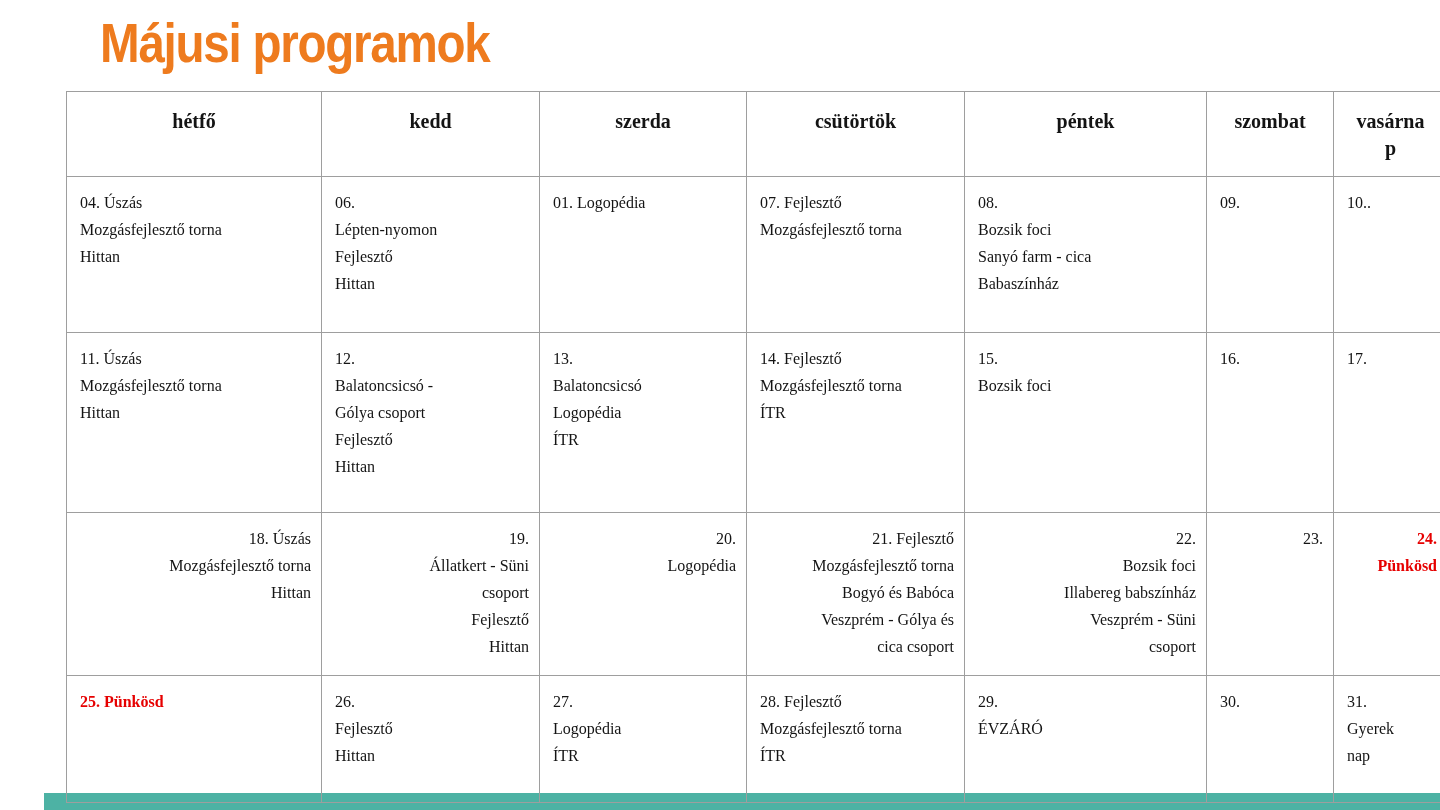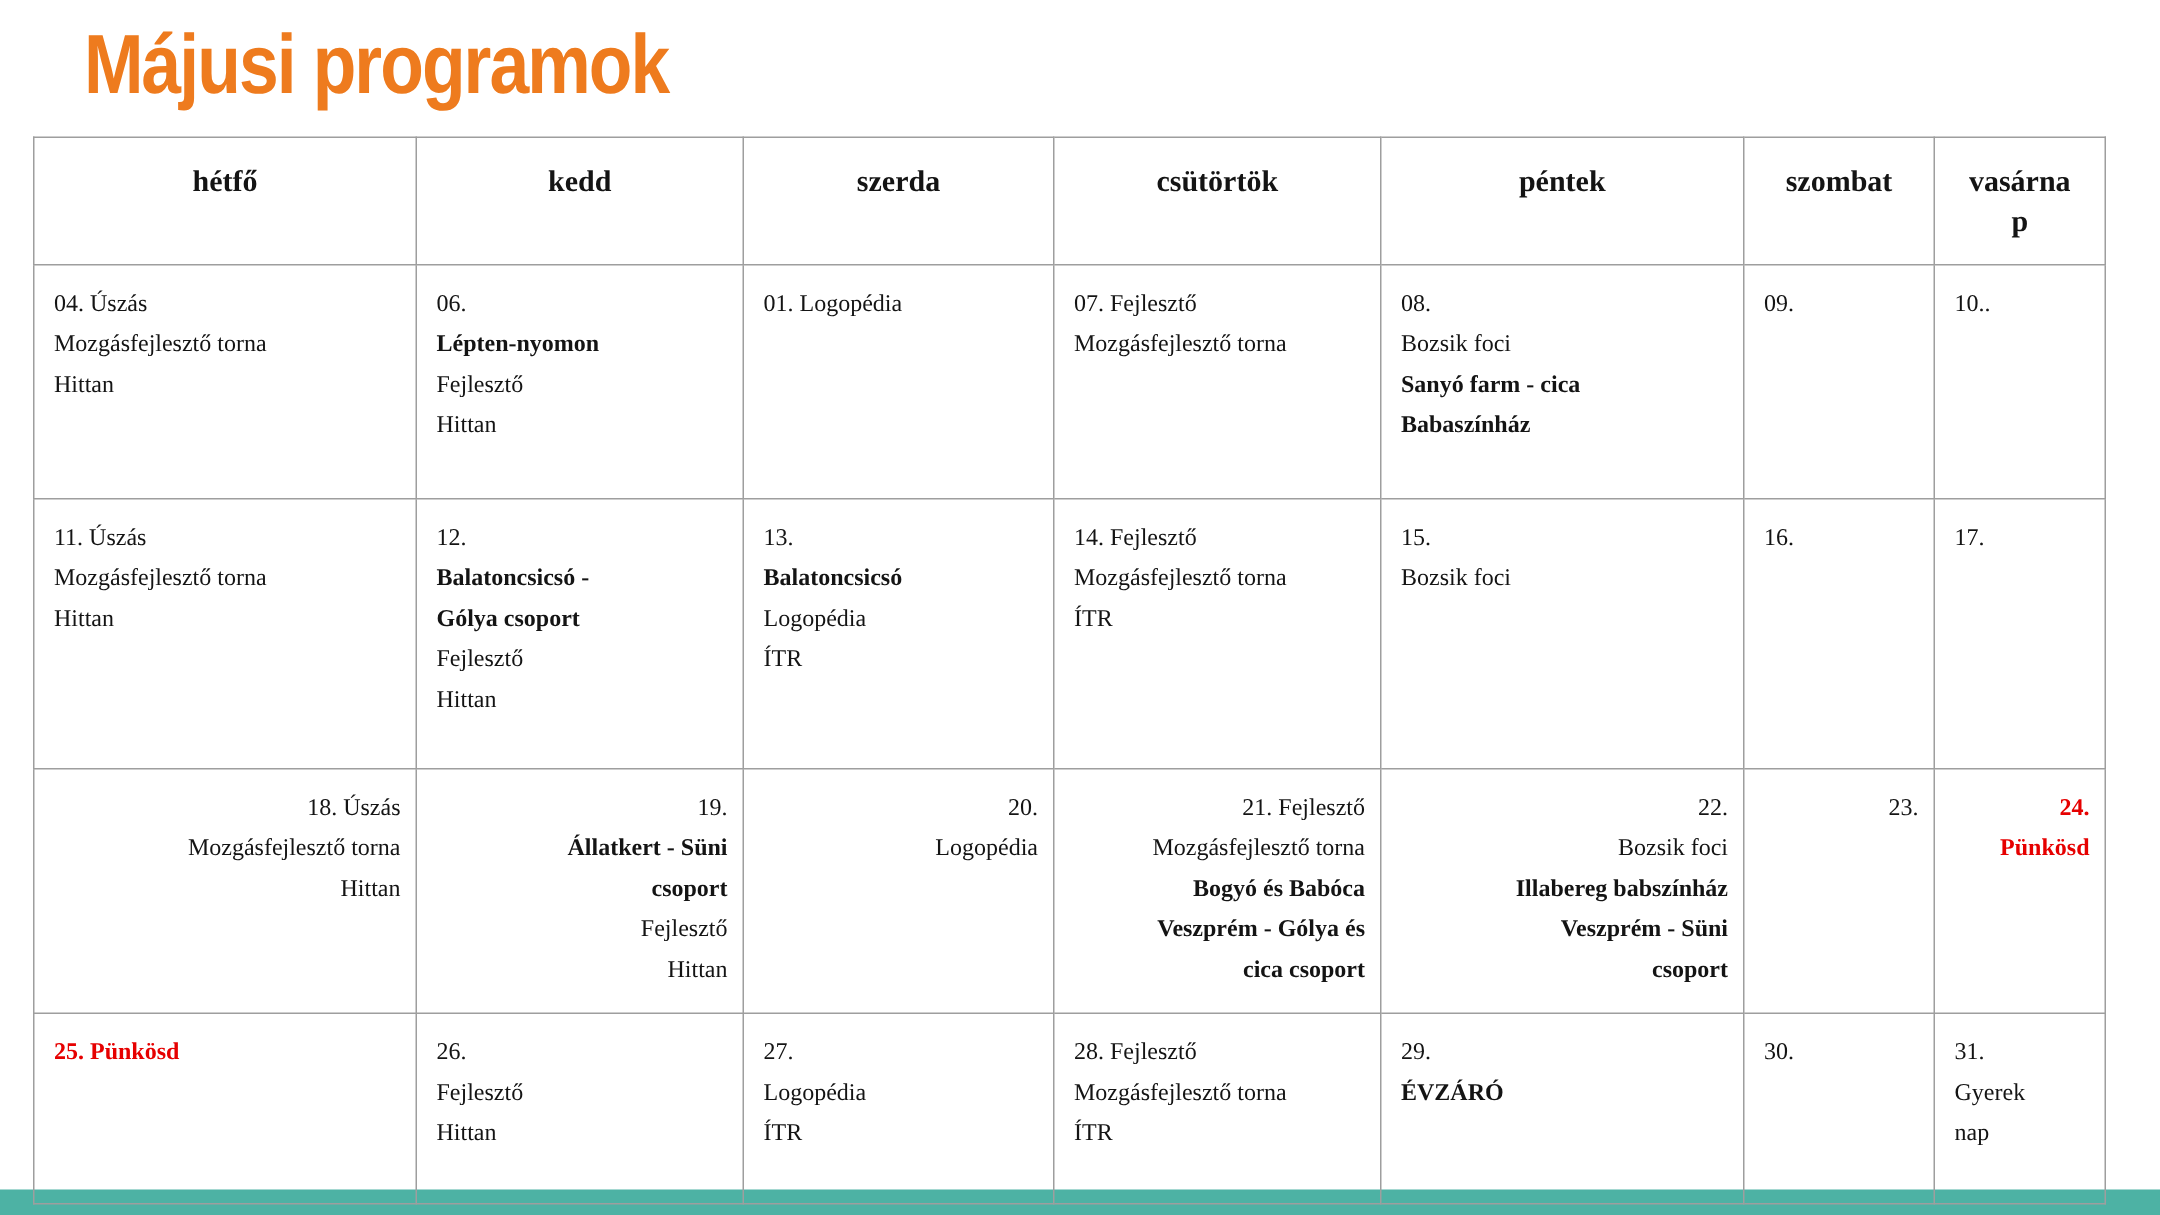--- a/index.html
+++ b/index.html
@@ -10,21 +10,21 @@
     --text-black:#141414;
   }
   *{margin:0;padding:0;box-sizing:border-box;}
   html,body{width:1440px;height:810px;overflow:hidden;}
   body{
     position:relative;
     background:#ffffff;
     font-family:"Liberation Serif","DejaVu Serif",serif;
     color:var(--text-black);
   }
-  .slide{position:absolute;inset:0;}
+  .slide{position:absolute;inset:0;margin-left:44px;}
   .title{
     position:absolute;
     left:56px;
     top:10px;
     font-family:"Liberation Sans","DejaVu Sans",sans-serif;
     font-weight:bold;
     font-size:56px;
     letter-spacing:-1.5px;
     color:var(--title-orange);
     transform:scaleX(0.85);
@@ -73,21 +73,21 @@
   col.c3{width:218px;}
   col.c4{width:242px;}
   col.c5{width:127px;}
   col.c6{width:114px;}
   .calendar td{
     padding:12px 10px 4px 13px;
     font-size:16px;
     line-height:27px;
   }
   .cell-line{white-space:normal;}
-  .cell-line.bold{font-weight:bold;}
+  .cell-line.bold{font-weight:normal;}
   .cell-line.red{color:var(--holiday-red);font-weight:bold;}
   th.col-6 .hdr-text{
     display:inline-block;
     max-width:76px;
     word-break:break-all;
     text-align:center;
   }
 </style>
 </head>
 <body>

